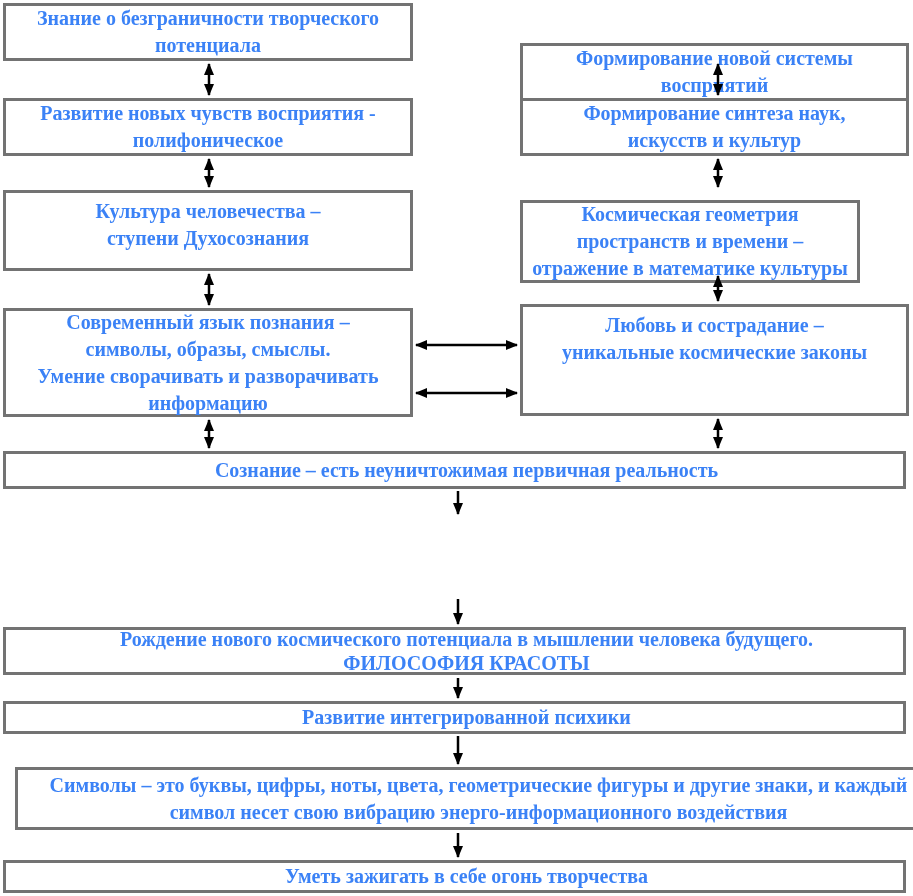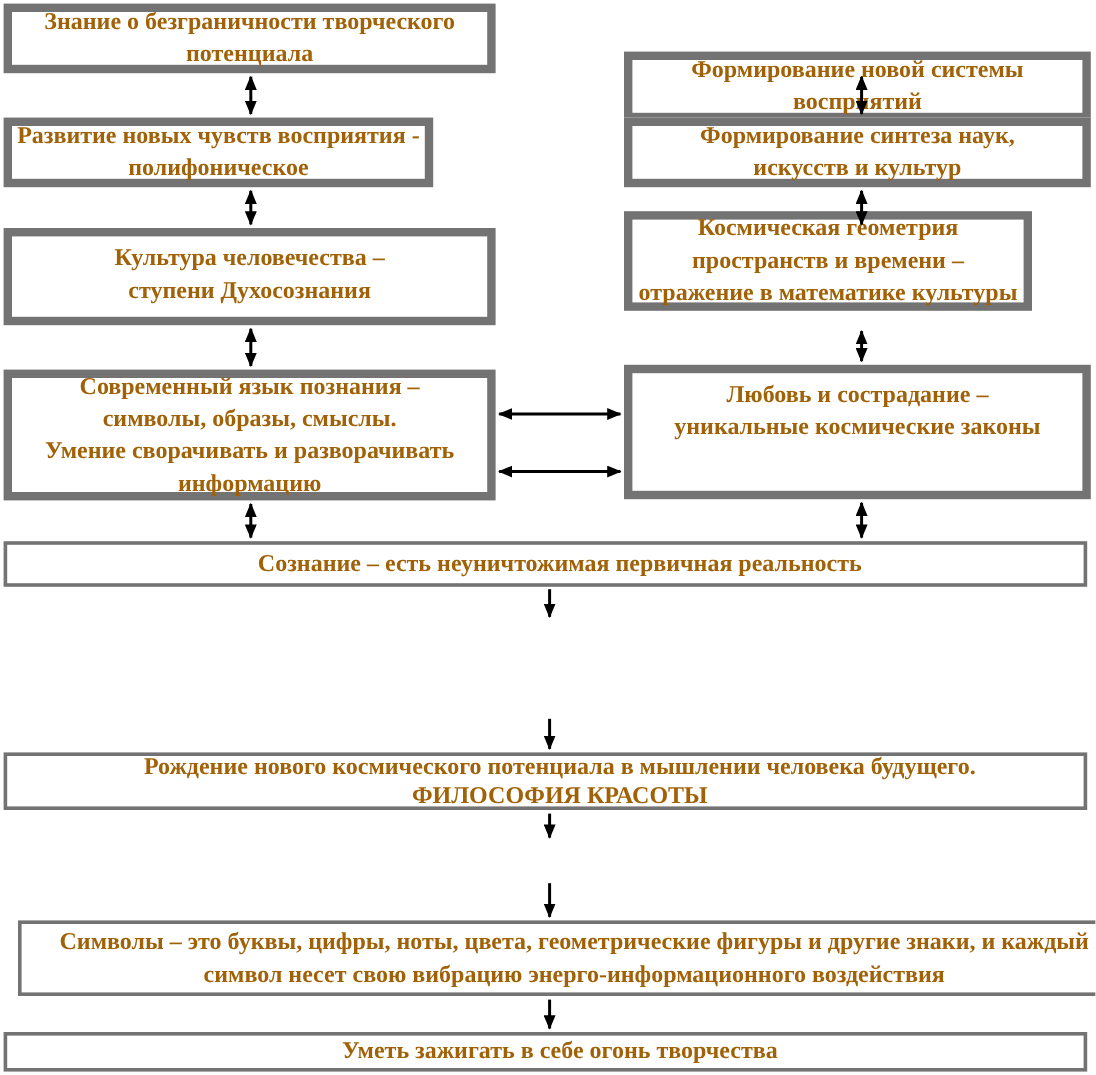--- a/index.html
+++ b/index.html
@@ -11,23 +11,23 @@
     position: relative;
     width: 913px;
     height: 896px;
     background: #ffffff;
     font-family: "Liberation Serif", serif;
     overflow: hidden;
   }
   .node {
     position: absolute;
     box-sizing: border-box;
-    border: 7px solid #737373;
+    border: 3px solid #737373;
     background: #ffffff;
-    color: #a16207;
+    color: #3b82f6;
     display: flex;
     align-items: center;
     justify-content: center;
     text-align: center;
     font-weight: 700;
     font-size: 20px;
     line-height: 27px;
     white-space: pre-line;
   }
   .node.top-align {
@@ -52,50 +52,51 @@
   }
 </style>
 </head>
 <body>
 
 <div id="stage">
 
   <div class="node" style="left:3px; top:3px; width:410px; height:58px;">Знание о безграничности творческого
 потенциала</div>
 
-  <div class="node" style="left:3px; top:98px; width:358px; height:58px;">Развитие новых чувств восприятия -
+  <div class="node" style="left:3px; top:98px; width:410px; height:58px;">Развитие новых чувств восприятия -
 полифоническое</div>
 
   <div class="node top-align" style="left:3px; top:190px; width:410px; height:81px;">Культура человечества –
 ступени Духосознания</div>
 
   <div class="node" style="left:3px; top:308px; width:410px; height:109px;">Современный язык познания –
 символы, образы, смыслы.
 Умение сворачивать и разворачивать
 информацию</div>
 
   <div class="node" style="left:520px; top:3px; width:389px; height:58px;margin-top:40px;">Формирование новой системы
 восприятий</div>
 
   <div class="node" style="left:520px; top:98px; width:389px; height:58px;">Формирование синтеза наук,
 искусств и культур</div>
 
-  <div class="node" style="left:520px; top:176px; width:340px; height:83px;">Космическая геометрия
+  <div class="node" style="left:520px; top:200px; width:340px; height:83px;">Космическая геометрия
 пространств и времени –
 отражение в математике культуры</div>
 
   <div class="node top-align" style="left:520px; top:304px; width:389px; height:112px;">Любовь и сострадание –
 уникальные космические законы</div>
 
   <div class="node thick" style="left:3px; top:451px; width:903px; height:38px;">Сознание – есть неуничтожимая первичная реальность</div>
 
 
   <div class="node thick" style="left:3px; top:627px; width:903px; height:48px; line-height:24px;">Рождение нового космического потенциала в мышлении человека будущего.
 ФИЛОСОФИЯ КРАСОТЫ</div>
 
+  <div class="node thick" style="left:3px; top:701px; width:903px; height:33px;">Развитие интегрированной психики</div>
 
   <div class="node thick" style="left:3px; top:767px; width:903px; height:63px;margin-left:12px;">Символы – это буквы, цифры, ноты, цвета, геометрические фигуры и другие знаки, и каждый
 символ несет свою вибрацию энерго-информационного воздействия</div>
 
   <div class="node thick" style="left:3px; top:860px; width:903px; height:33px;">Уметь зажигать в себе огонь творчества</div>
 
   <svg id="arrows" xmlns="http://www.w3.org/2000/svg">
     <defs>
       <marker id="ah-end" viewBox="0 0 12 10" markerWidth="12" markerHeight="10" refX="11" refY="5" orient="auto" markerUnits="userSpaceOnUse">
         <path d="M0,0 L12,5 L0,10 z" fill="#000000"></path>

